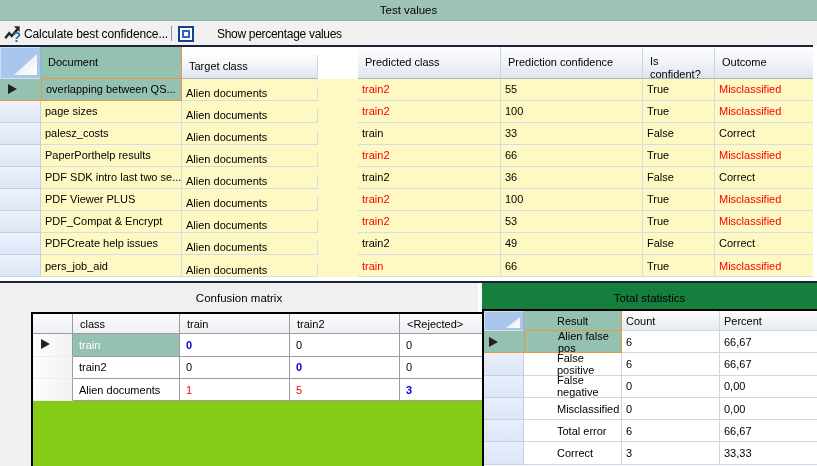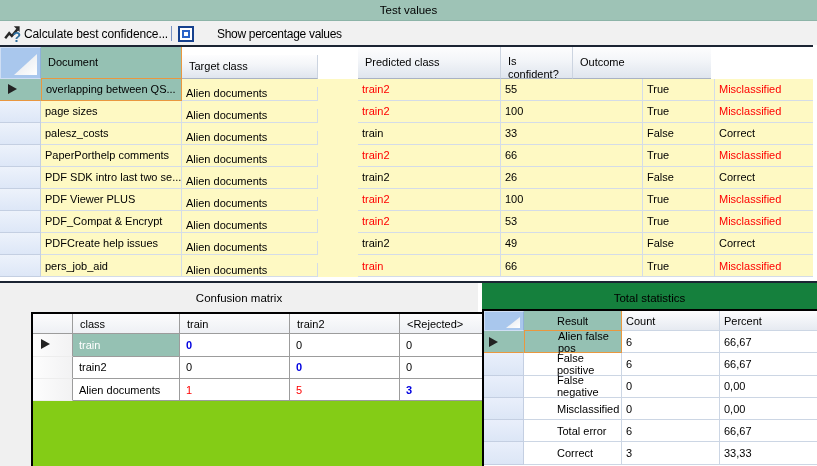--- a/index.html
+++ b/index.html
@@ -106,20 +106,21 @@
                 <stop offset="0.3" stop-color="#e9ecf0"></stop>
                 <stop offset="1" stop-color="#ffffff"></stop>
               </linearGradient>
             </defs>
             <polygon points="23,0 23,21 0,21" fill="url(#tg)"></polygon>
           </svg>
       </div>
       <div class="hcell teal c-doc" style="border-right:1px solid #e9973f;border-bottom:1px solid #e9973f;">Document</div>
       <div class="hcell c-tgt">Target class</div>
       <div class="hcell c-pred">Predicted class</div>
+      <div class="hcell c-conf">Prediction confidence</div>
       <div class="hcell c-is" style="line-height:12.5px;padding-top:8px;align-items:flex-start;">Is<br>confident?</div>
       <div class="hcell c-out" style="border-right:none;">Outcome</div>
     </div>
 
     <div class="grow">
       <div class="rowsel teal" style="border-color:#e9973f;border-right-color:#95c1b3;position:relative;">
           <div class="arrow"></div>
         </div>
       <div class="gcell teal c-doc" style="border:1px solid #e9973f;border-top:none;">overlapping between QS...</div>
       <div class="gcell c-tgt">Alien documents</div>
@@ -141,33 +142,33 @@
       <div class="rowsel"></div>
       <div class="gcell c-doc">palesz_costs</div>
       <div class="gcell c-tgt">Alien documents</div>
       <div class="gcell c-pred">train</div>
       <div class="gcell c-conf">33</div>
       <div class="gcell c-is">False</div>
       <div class="gcell c-out">Correct</div>
     </div>
     <div class="grow">
       <div class="rowsel"></div>
-      <div class="gcell c-doc">PaperPorthelp comments</div>
+      <div class="gcell c-doc">PaperPorthelp results</div>
       <div class="gcell c-tgt">Alien documents</div>
       <div class="gcell c-pred red">train2</div>
       <div class="gcell c-conf">66</div>
       <div class="gcell c-is">True</div>
       <div class="gcell c-out red">Misclassified</div>
     </div>
     <div class="grow">
       <div class="rowsel"></div>
       <div class="gcell c-doc">PDF SDK intro last two se...</div>
       <div class="gcell c-tgt">Alien documents</div>
       <div class="gcell c-pred">train2</div>
-      <div class="gcell c-conf">26</div>
+      <div class="gcell c-conf">36</div>
       <div class="gcell c-is">False</div>
       <div class="gcell c-out">Correct</div>
     </div>
     <div class="grow">
       <div class="rowsel"></div>
       <div class="gcell c-doc">PDF Viewer PLUS</div>
       <div class="gcell c-tgt">Alien documents</div>
       <div class="gcell c-pred red">train2</div>
       <div class="gcell c-conf">100</div>
       <div class="gcell c-is">True</div>

